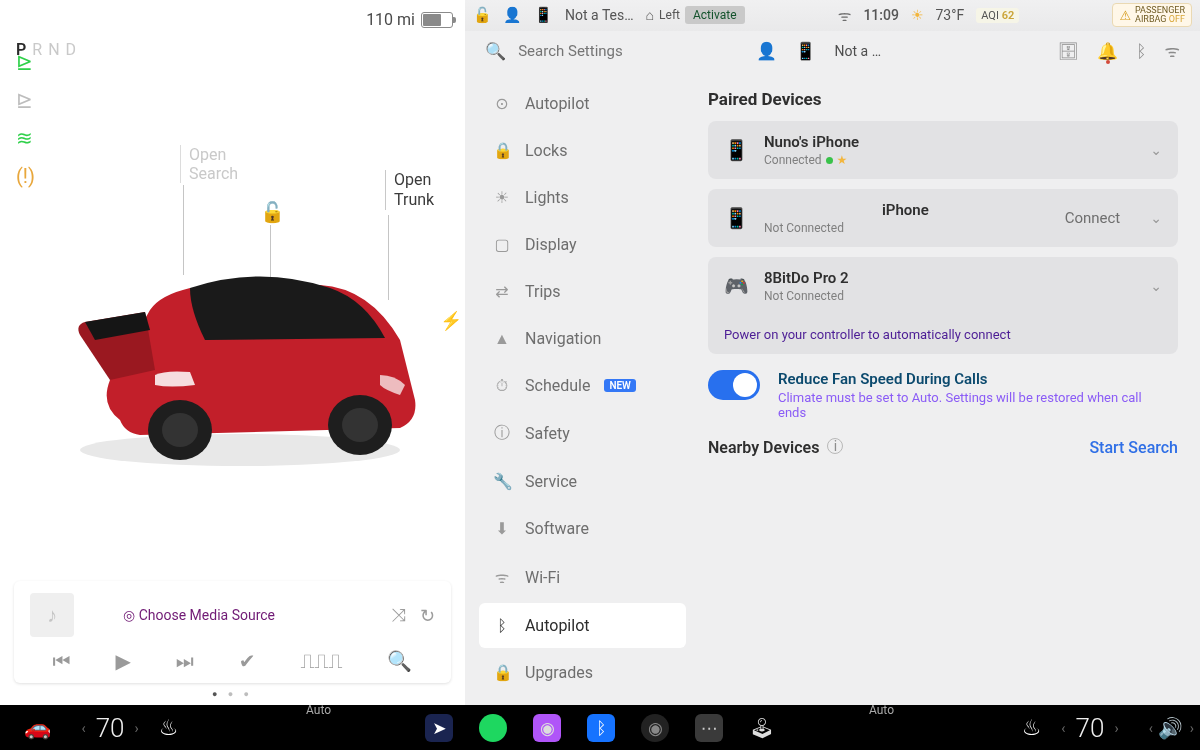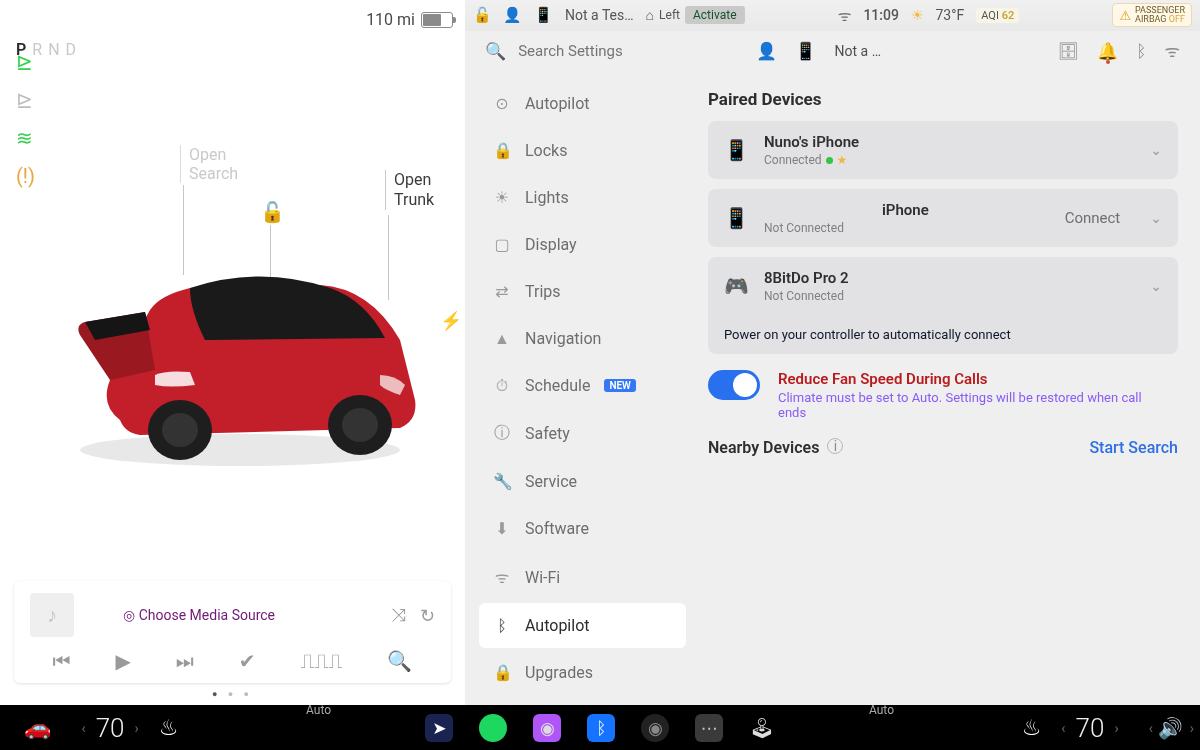--- a/index.html
+++ b/index.html
@@ -70,26 +70,26 @@
 .dev { background:#e2e2e4; border-radius:8px; padding:12px 16px; margin-bottom:10px; display:flex; align-items:center; gap:18px; position:relative;}
 .dev .dico{font-size:20px;color:#6f6f6f;width:22px;text-align:center;}
 .dev .dinfo{flex:1;}
 .dev .dname{font-size:15px;font-weight:600;color:#2f2f2f;}
 .dev .dstat{font-size:12px;color:#808080;margin-top:2px;}
 .dev .green-dot{display:inline-block;width:7px;height:7px;background:#39c24a;border-radius:50%;margin-left:4px;}
 .dev .star{color:#f3b63d;margin-left:4px;font-size:12px;}
 .dev .chev{color:#9a9a9a;font-size:14px;}
 .dev .connect{color:#6f6f6f;font-size:15px;margin-right:12px;}
 .dev.tall{flex-wrap:wrap;}
-.dev .hint{width:100%;font-size:13px;color:#0f172a;margin-top:6px;}
+.dev .hint{width:100%;font-size:13px;color:#4c1d95;margin-top:6px;}
 
 .toggle-row{display:flex;align-items:flex-start;gap:18px;margin:16px 0 18px;}
 .toggle{width:52px;height:30px;background:#2870ee;border-radius:15px;position:relative;flex-shrink:0;}
 .toggle .knob{position:absolute;right:3px;top:3px;width:24px;height:24px;background:#fff;border-radius:50%;}
-.tog-txt .t1{font-size:15px;font-weight:600;color:#b91c1c;}
+.tog-txt .t1{font-size:15px;font-weight:600;color:#0c4a6e;}
 .tog-txt .t2{font-size:13px;color:#8b5cf6;margin-top:2px;max-width:370px;}
 
 .nearby{display:flex;align-items:center;justify-content:space-between;}
 .nearby-l{display:flex;gap:8px;font-size:16px;font-weight:600;color:#2e2e2e;}
 .info-ico{font-size:14px;color:#8d8d8d;border:1.2px solid #b8b8b8;border-radius:50%;width:16px;height:16px;display:inline-flex;align-items:center;justify-content:center;font-weight:400;}
 .start-search{color:#2f6fe6;font-size:16px;font-weight:500;}
 
 .dock{position:absolute;bottom:0;left:0;width:1200px;height:45px;background:#000;display:flex;align-items:center;color:#ddd;}
 .dock .arrow{color:#666;font-size:14px;padding:0 6px;}
 .dock .temp{font-size:26px;color:#eee;font-weight:300;padding:0 4px;}

